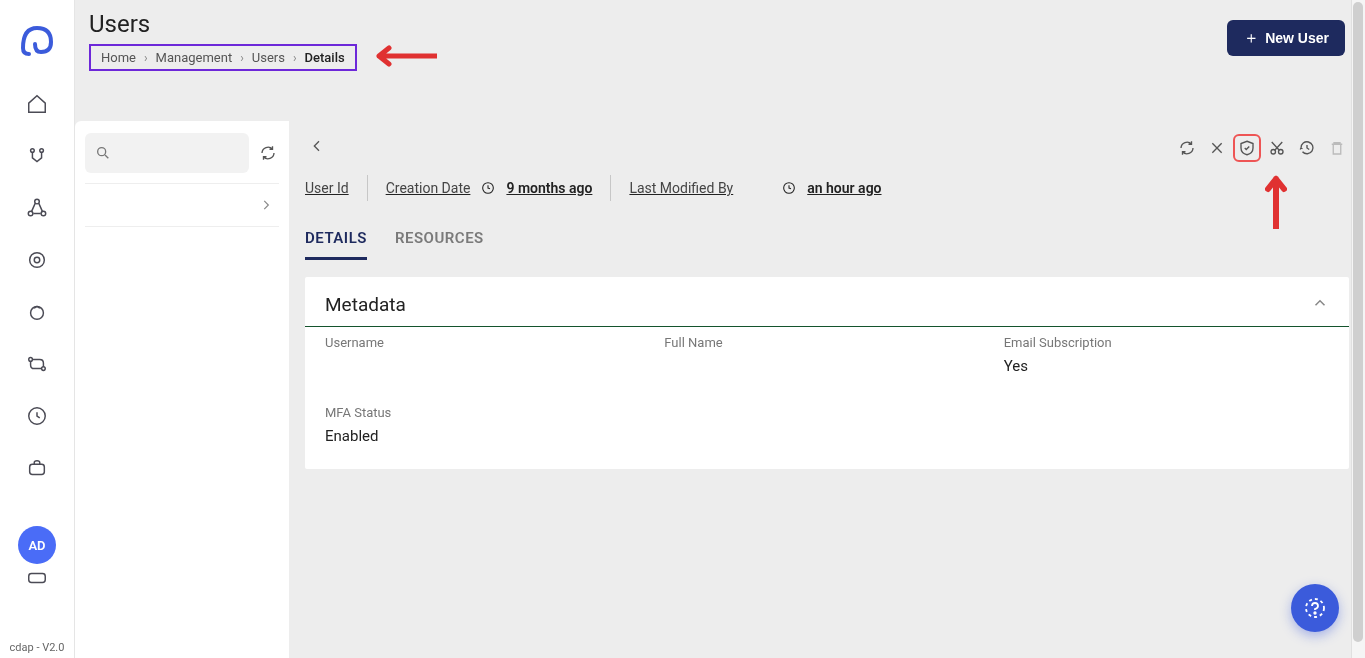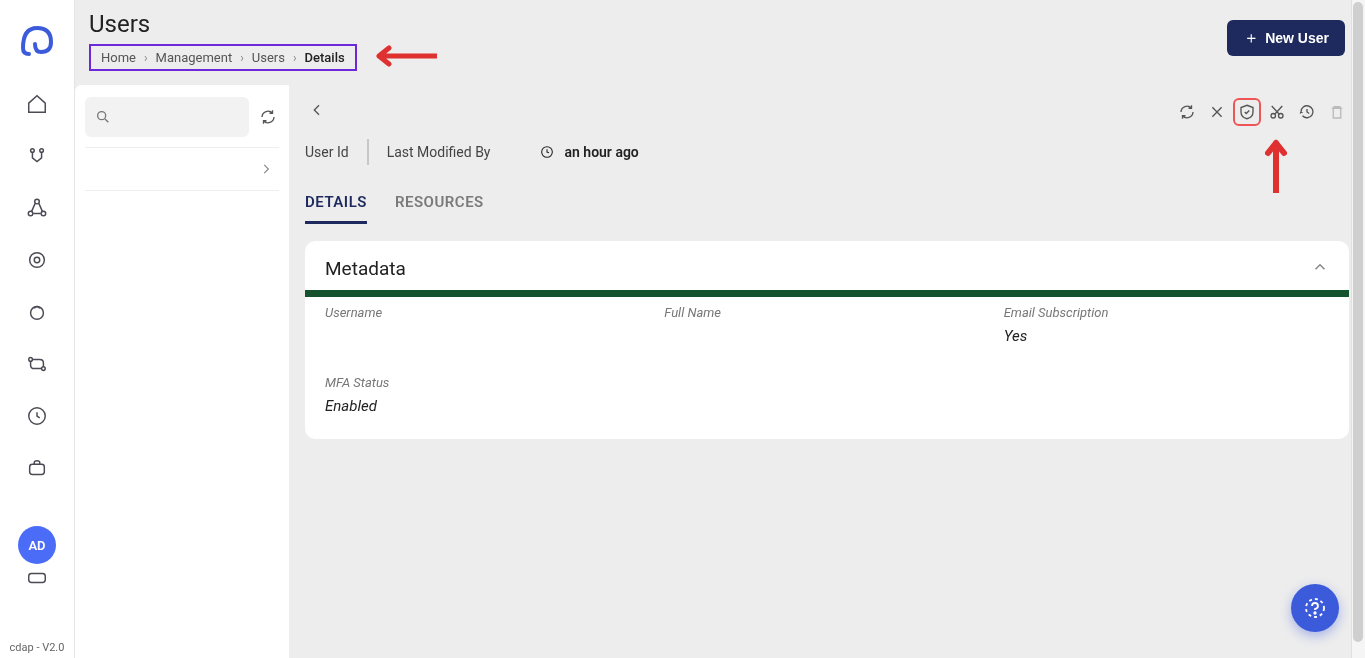--- a/index.html
+++ b/index.html
@@ -9,21 +9,21 @@
   
   .left-rail { width: 75px; background: #fff; border-right: 1px solid #e5e5e5; display: flex; flex-direction: column; align-items: center; padding-top: 16px; position: relative; height: 658px; }
   .logo { width: 44px; height: 44px; display:flex; align-items:center; justify-content:center; margin-bottom: 30px; }
   .rail-icons { display:flex; flex-direction:column; gap: 24px; align-items:center; }
   .rail-icon { width: 28px; height: 28px; display:flex; align-items:center; justify-content:center; color:#4b4b55; cursor:pointer; }
   .avatar { width: 38px; height:38px; border-radius:50%; background:#4a6cf7; color:#fff; display:flex; align-items:center; justify-content:center; font-size:13px; font-weight:600; margin-top: 20px; }
   .rail-footer { position:absolute; bottom:4px; font-size:11px; color:#666; }
   .rail-extra { position:absolute; bottom:70px; width:28px; height:16px; color:#4b4b55; display:flex; justify-content:center;}
 
   
-  .main { flex:1; display:flex; flex-direction:column; height:658px; background:#ededed; }
+  .main { flex:1; display:flex; flex-direction:column; height:658px; background:#ededed;gap:36px; }
 
   
   .header { padding: 10px 20px 0 14px; display:flex; justify-content:space-between; align-items:flex-start; }
   .header-left {}
   .page-title { font-size: 24px; font-weight:400; color:#222; margin-bottom:6px; }
   .breadcrumb-box { border: 2px solid #6d28d9; padding: 4px 10px; display:inline-flex; align-items:center; gap:8px; font-size:13px; color:#555; position:relative; }
   .crumb { }
   .crumb.current { color:#222; font-weight:500; }
   .chev { color:#888; font-size:12px; }
   .arrow-ann { position:relative; left:10px; top:0px; }
@@ -45,36 +45,36 @@
   
   .details-panel { flex:1; padding: 8px 16px 16px 16px; position:relative; }
   .toolbar-row { display:flex; align-items:center; justify-content:space-between; height:38px; }
   .back-btn { color:#555; cursor:pointer; padding:4px; }
   .action-icons { display:flex; gap:6px; align-items:center; }
   .aicon { width:24px; height:24px; display:flex; align-items:center; justify-content:center; color:#555; cursor:pointer; position:relative; }
   .aicon.disabled { color:#bbb; cursor:default; }
   .aicon.highlighted { outline:2px solid #e55; border-radius:4px; }
 
   .info-row { display:flex; align-items:center; gap:0; margin-top:8px; padding-bottom:10px; font-size:14px; color:#222;}
-  .info-cell { display:flex; align-items:flex-start; gap:10px; padding: 0 18px; }
+  .info-cell { display:flex; align-items:flex-start; gap:10px; padding: 0 18px; text-decoration: underline; }
   .info-cell:first-child{padding-left:0;}
   .sep { width:1px; height:26px; background:#c7c7c7; }
   .info-label { color:#444; }
   .clock { display:inline-flex; align-items:center; }
   .bold { font-weight:600; }
 
   .tabs { display:flex; gap:28px; margin-top:18px; border-bottom:1px solid transparent; }
   .tab { font-size:15px; letter-spacing:.5px; padding-bottom:10px; font-weight:600; color:#7a7a7a; cursor:pointer; }
   .tab.active { color:#1e2a5e; border-bottom:3px solid #1e2a5e; }
 
-  .card { background:#fff; border-radius:10px; margin-top:16px; padding:0; }
+  .card { background:#fff; border-radius:2px; margin-top:16px; padding:0; }
   .card-head { display:flex; justify-content:space-between; align-items:center; padding:16px 20px 10px 20px; }
   .card-title { font-size:19px; color:#222; }
   .collapse { color:#888; cursor:pointer; }
-  .card-body { padding: 8px 26px 24px 20px; border-top:7px solid #14532d;font-style:italic; }
+  .card-body { padding: 8px 26px 24px 20px; border-top:1px solid #14532d; }
   .meta-grid { display:grid; grid-template-columns: 1fr 1fr 1fr; row-gap: 30px; column-gap: 20px; }
   .meta-label { font-size:13px; color:#777; margin-bottom:6px; display:block; }
   .meta-value { font-size:15px; color:#222; }
 
   
   .help-fab { position:absolute; right:26px; bottom:26px; width:48px; height:48px; border-radius:50%; background:#3b5bdb; display:flex; align-items:center; justify-content:center; color:#fff; box-shadow:0 4px 12px rgba(60,90,220,.4); cursor:pointer; }
 
   
   .ann-arrow-up { position:absolute; right:78px; top:48px; }
 
@@ -256,20 +256,30 @@
         <svg width="22" height="60" viewBox="0 0 22 60">
             <path d="M11 60 V10 M11 10 L3 20 M11 10 L19 20" stroke="#e03131" stroke-width="6" fill="none" stroke-linecap="round"></path>
           </svg>
       </div>
 
       <div class="info-row">
         <div class="info-cell">
           <span class="info-label">User Id</span>
         </div>
         <div class="sep"></div>
+        <div class="info-cell">
+          <span class="info-label">Creation Date</span>
+          <span class="clock">
+              <svg width="16" height="16" viewBox="0 0 24 24" fill="none" stroke="#222" stroke-width="1.6">
+                <circle cx="12" cy="12" r="8"></circle>
+                <path d="M12 8 V12 L15 13"></path>
+              </svg>
+            </span>
+          <span class="bold">9 months ago</span>
+        </div>
         <div class="sep"></div>
         <div class="info-cell">
           <span class="info-label">Last Modified By</span>
         </div>
         <div class="info-cell" style="padding-left:30px;">
           <span class="clock">
               <svg width="16" height="16" viewBox="0 0 24 24" fill="none" stroke="#222" stroke-width="1.6">
                 <circle cx="12" cy="12" r="8"></circle>
                 <path d="M12 8 V12 L15 13"></path>
               </svg>

